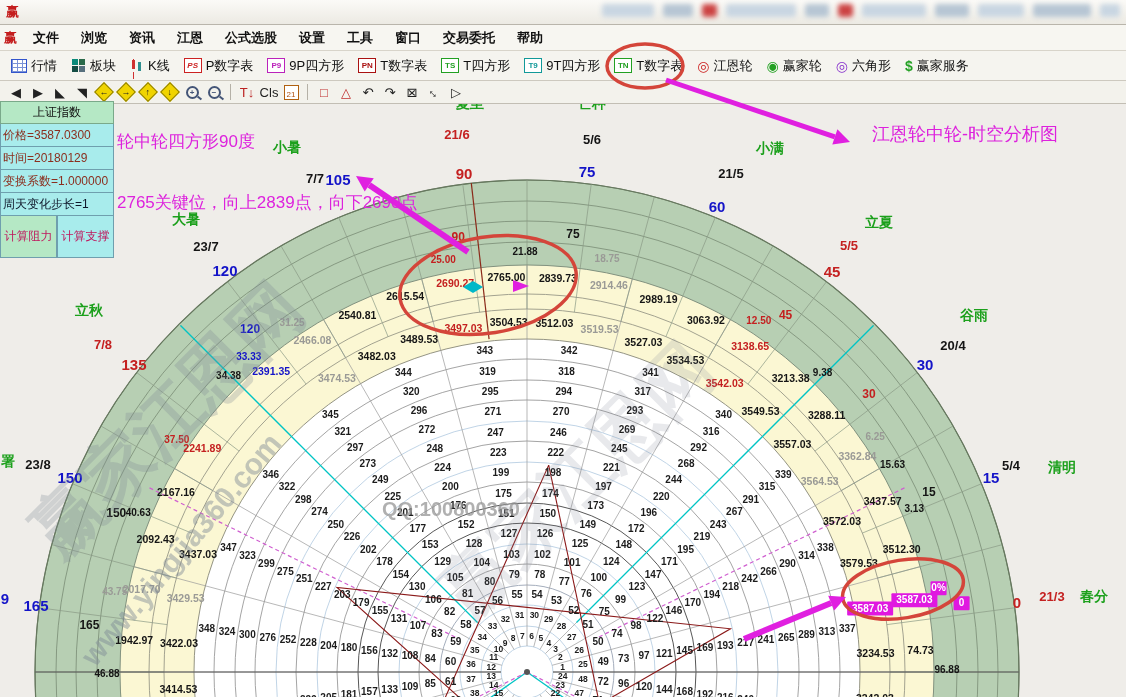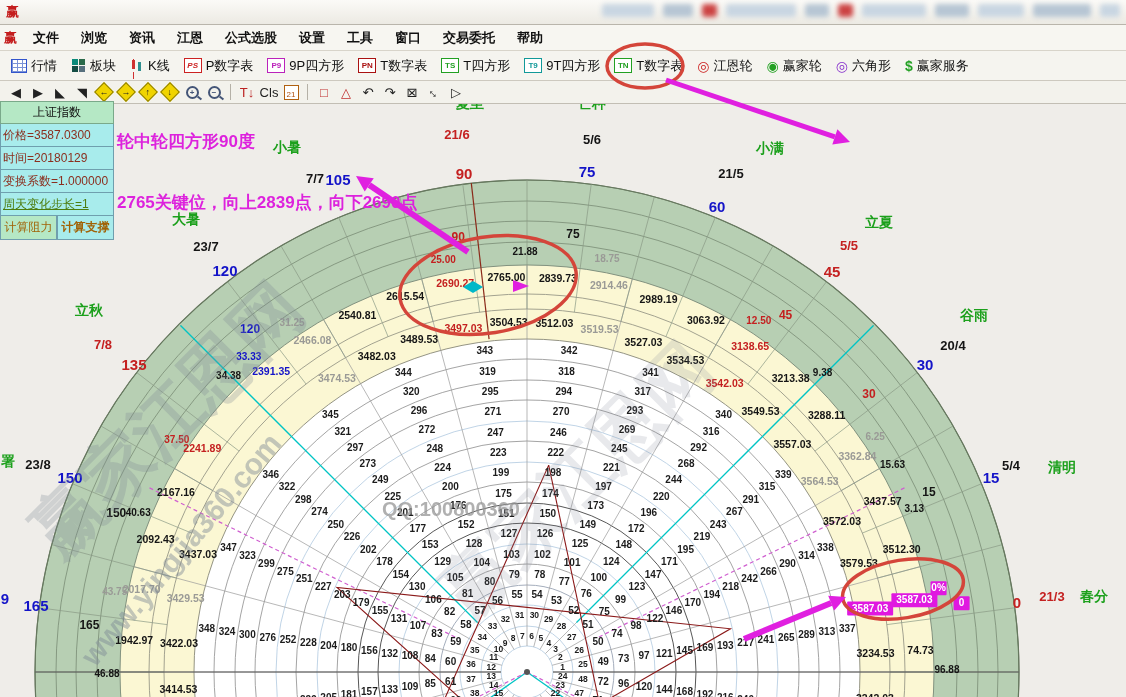--- a/index.html
+++ b/index.html
@@ -43,26 +43,26 @@
   .mag{width:9px;height:9px;border:2px solid #445577;border-radius:50%;display:inline-flex;align-items:center;
        justify-content:center;font-size:8px;font-weight:bold;color:#445577;position:relative;}
   .mag::after{content:"";position:absolute;width:5px;height:2px;background:#445577;right:-5px;bottom:-2px;transform:rotate(40deg);}
   .cal{width:13px;height:13px;border:1px solid #b06010;background:#fff;font-size:8px;color:#b05010;
        display:inline-flex;align-items:flex-end;justify-content:center;line-height:1;}
   .rot45{transform:rotate(45deg);display:inline-block;}
   #panel{position:absolute;left:0;top:101px;width:114px;z-index:11;font-size:12px;}
   #panel .p-title{background:#b5e8c5;border:1px solid #7aa98a;text-align:center;padding:2px 0;color:#111;}
   #panel .p-row{background:#a8ecec;border:1px solid #6f9fae;border-top:none;padding:2.5px 2px;
                 color:#8b2f1f;white-space:nowrap;overflow:hidden;}
-  #panel .p-row.navy{color:#4d7c0f;text-decoration:underline;}
+  #panel .p-row.navy{color:#0f172a;}
   #panel .p-btns{display:flex;}
-  #panel .p-btn{flex:1;text-align:center;padding:3px 0;border:1px solid #6f9fae;border-top:none;color:#a16207;cursor:default;}
+  #panel .p-btn{flex:1;text-align:center;padding:12px 0;border:1px solid #6f9fae;border-top:none;color:#be185d;cursor:default;}
   #panel .p-btn.grn{background:#b5e8c5;}
-  #panel .p-btn.cyn{background:#a8ecec;font-weight:bold;}
-  .anno{position:absolute;z-index:21;color:#dd22dd;font-weight:bold;white-space:nowrap;}
+  #panel .p-btn.cyn{background:#a8ecec;}
+  .anno{position:absolute;z-index:21;color:#dd22dd;font-weight:normal;white-space:nowrap;}
   #anno-l1{left:117px;top:130px;font-size:17px;}
   #anno-l2{left:117px;top:156px;font-size:17px;margin-top:35px;}
   #anno-r{left:872px;top:122px;font-size:18px;}
   #overlay-svg{z-index:20;pointer-events:none;}
 </style>
 </head>
 <body>
 <div id="screen">
 
 <svg id="wheel-svg" width="1126" height="697">
@@ -673,20 +673,21 @@
         <div class="p-row navy">周天变化步长=1</div>
       </div>
   <div class="p-btns" id="p-btns">
         <div class="p-btn grn">计算阻力</div>
         <div class="p-btn cyn">计算支撑</div>
       </div>
 </div>
 
 <div class="anno" id="anno-l1">轮中轮四方形90度</div>
 <div class="anno" id="anno-l2">2765关键位，向上2839点，向下2690点</div>
+<div class="anno" id="anno-r">江恩轮中轮-时空分析图</div>
 
 <svg id="overlay-svg" width="1126" height="697">
       <ellipse cx="645" cy="66" rx="38" ry="22" fill="none" stroke="#d4453a" stroke-width="3.5" transform="rotate(0 645 66)"></ellipse>
       <ellipse cx="488" cy="285" rx="89" ry="48" fill="none" stroke="#d4453a" stroke-width="3.5" transform="rotate(-9 488 285)"></ellipse>
       <ellipse cx="903" cy="589" rx="61" ry="29" fill="none" stroke="#d4453a" stroke-width="3.5" transform="rotate(-9 903 589)"></ellipse>
       <line x1="468" y1="252" x2="369.2396123902681" y2="184.98402269339624" stroke="#e020e0" stroke-width="6"></line>
       <polygon points="356,176 373.73162373696624,178.36421649826218 364.74760104357,191.6038288885303" fill="#e020e0"></polygon>
       <line x1="744" y1="639" x2="831.2051504244046" y2="603.0919968840687" stroke="#e020e0" stroke-width="6"></line>
       <polygon points="846,597 834.2511488664389,610.4894216718665 828.1591519823702,595.694572096271" fill="#e020e0"></polygon>
       <line x1="666" y1="80" x2="834.8376285947317" y2="136.89094006996393" stroke="#e020e0" stroke-width="5"></line>

